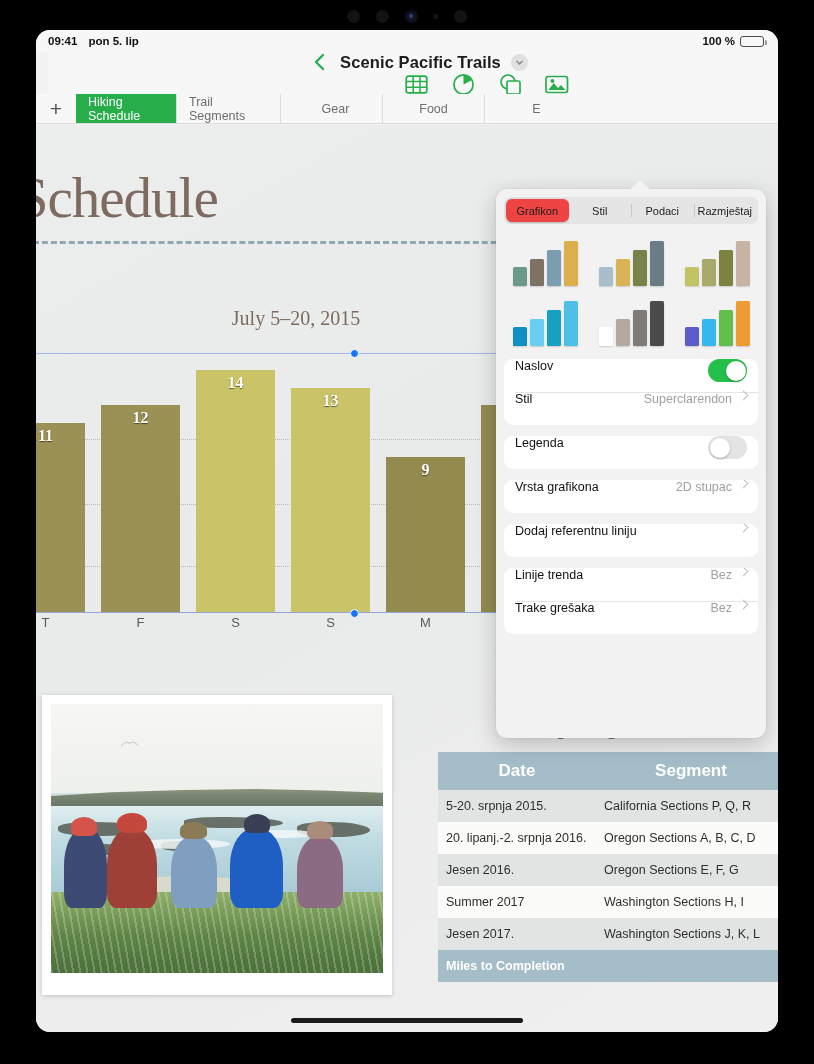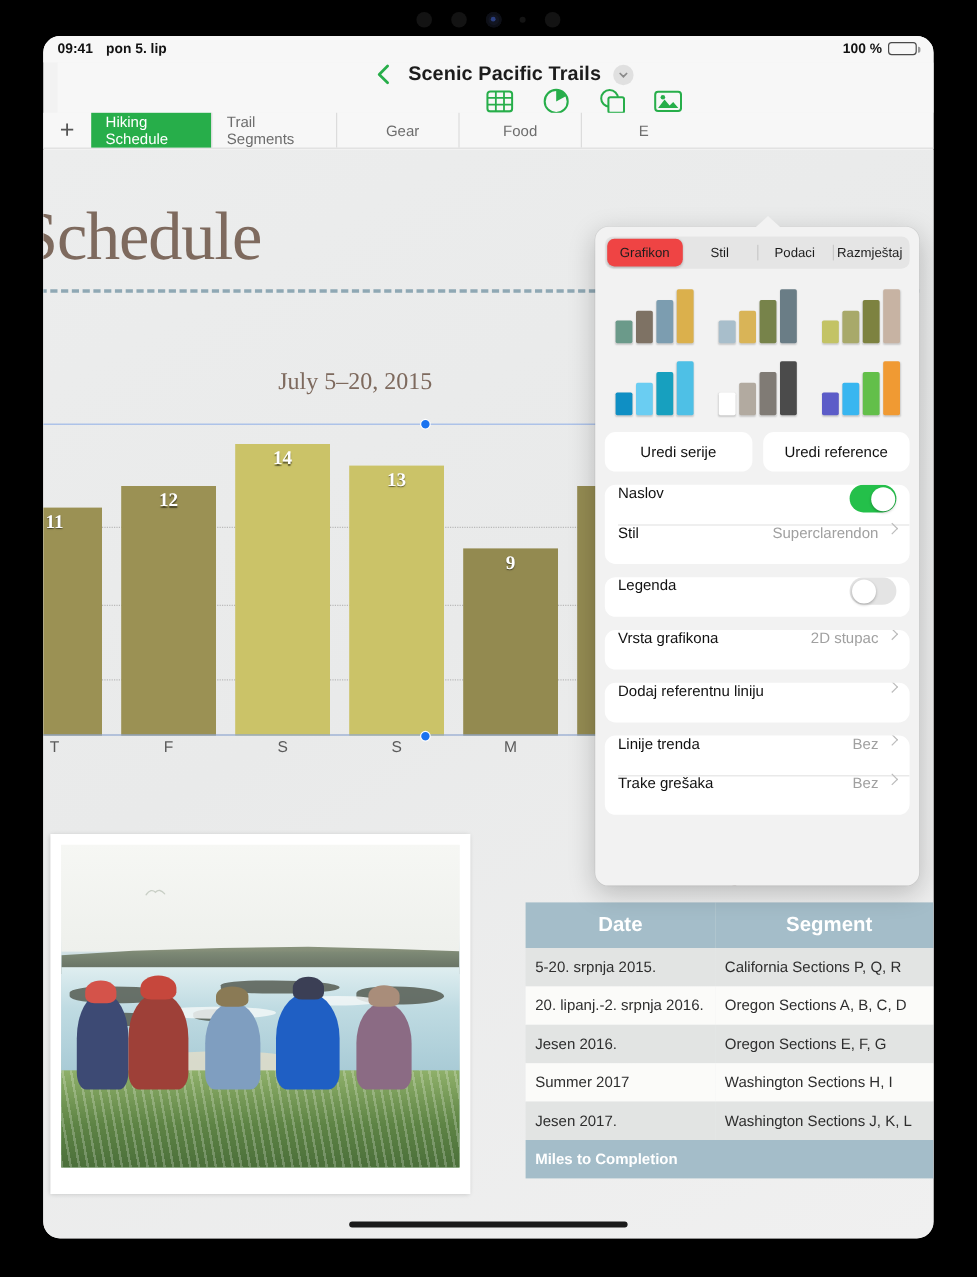--- a/index.html
+++ b/index.html
@@ -40,21 +40,21 @@
 
   
   #statusbar {
     position: absolute; left: 0; top: 0; width: 100%; height: 22px;
     display: flex; align-items: center; justify-content: space-between;
     padding: 0 14px 0 12px;
     font-size: 11.5px; font-weight: bold; color: #111;
     background: #f7f7f7;
   }
   #status-left { display: flex; gap: 11px; align-items: center; }
-  #status-right { display: flex; gap: 5px; align-items: flex-start; }
+  #status-right { display: flex; gap: 5px; align-items: flex-end; }
   .battery-body {
     width: 24px; height: 11px; border: 1.4px solid #4a4a4a;
     border-radius: 3px; padding: 1.3px; position: relative;
   }
   .battery-fill { width: 100%; height: 100%; background: #3c3c3c; border-radius: 1px; }
   .battery-cap {
     position: absolute; right: -3.5px; top: 3px;
     width: 2px; height: 5px; background: #9a9a9a; border-radius: 0 1.5px 1.5px 0;
   }
 
@@ -616,24 +616,20 @@
             <span class="cb" style="height:45px;background:#4b4b4b"></span>
           </div>
           <div class="ctile">
             <span class="cb" style="height:19px;background:#5c5cc8"></span>
             <span class="cb" style="height:27px;background:#38b6f0"></span>
             <span class="cb" style="height:36px;background:#63bf4a"></span>
             <span class="cb" style="height:45px;background:#f09a33"></span>
           </div>
         </div>
 
-        <div class="pop-btn-row">
-          <div class="pop-btn">Uredi serije</div>
-          <div class="pop-btn">Uredi reference</div>
-        </div>
 
         <div class="pop-group">
           <div class="pop-row">
             <span class="lbl">Naslov</span>
             <span class="toggle on">
                 <span class="knob"></span>
               </span>
           </div>
           <div class="pop-row">
             <span class="lbl">Stil</span>

